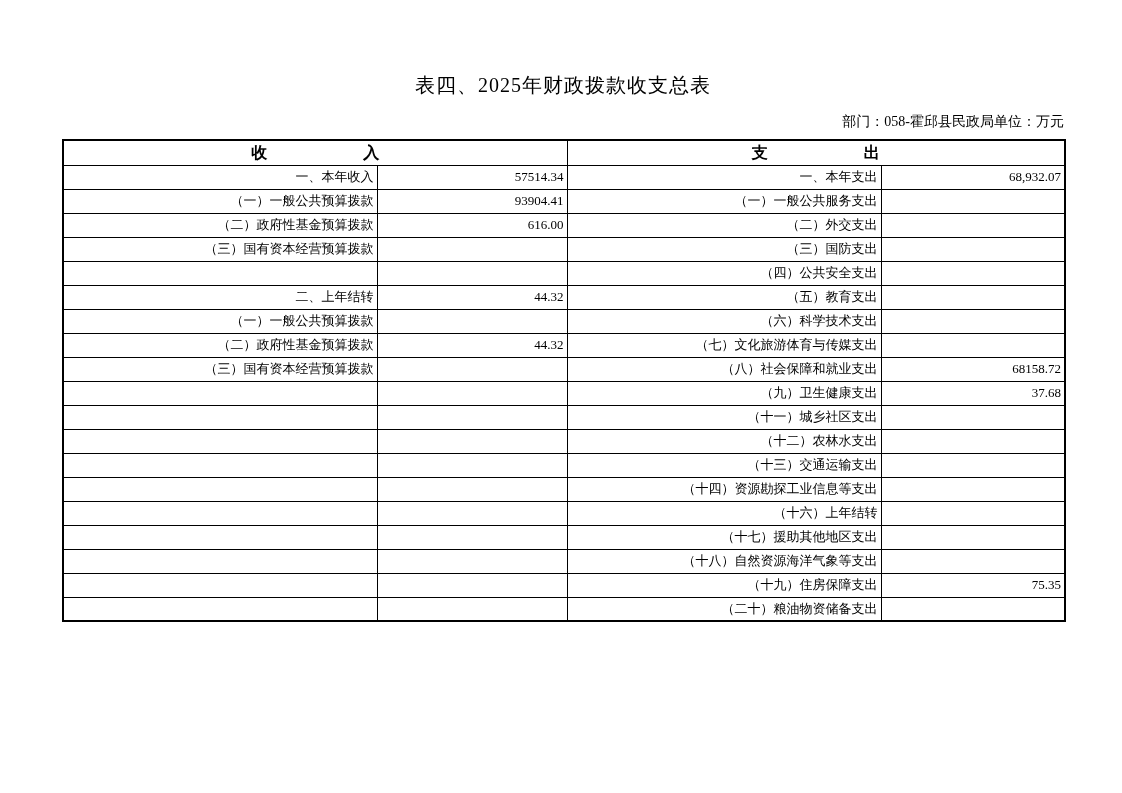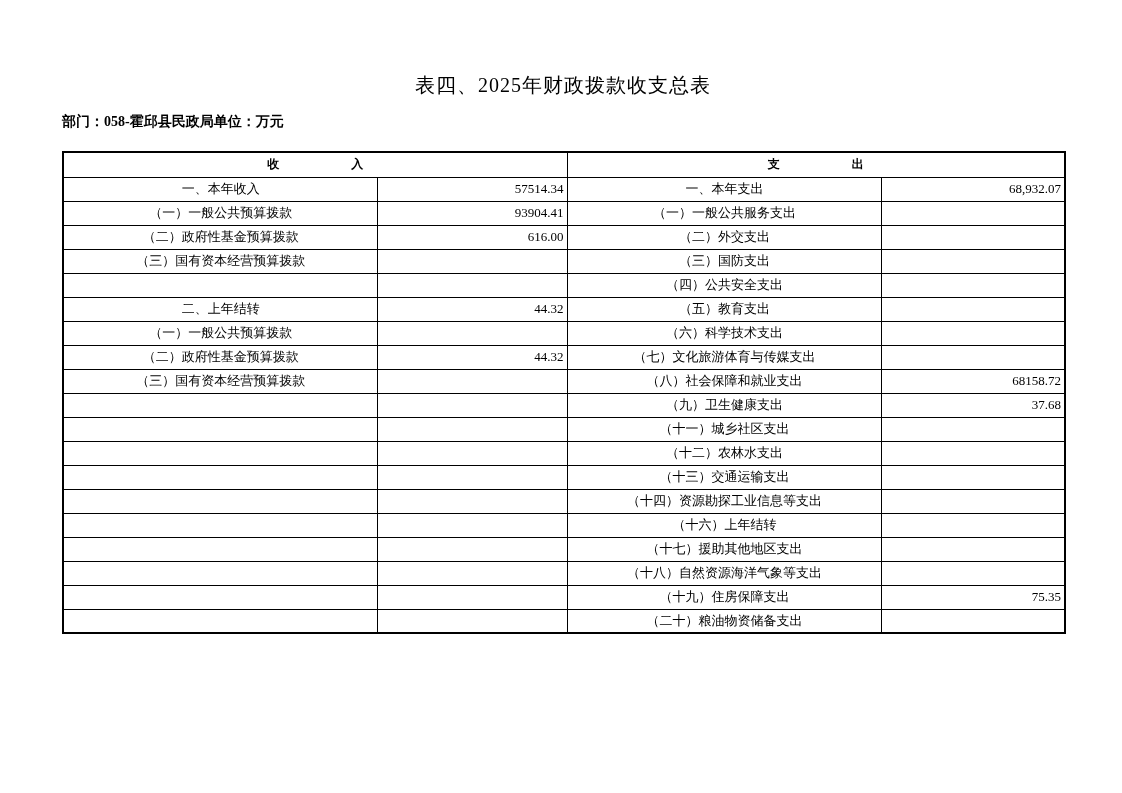--- a/index.html
+++ b/index.html
@@ -7,36 +7,36 @@
     width: 1122px; height: 793px; overflow: hidden;
     color: #000;
     font-family: "Liberation Serif", "DejaVu Serif", serif;
   }
   .page { box-sizing: border-box; width: 1122px; height: 793px; padding: 72px 58px 0 62px; background: #fff; }
   .title {
     text-align: center; font-size: 20px; font-weight: normal;
     line-height: 26px; letter-spacing: 1px;
   }
   .meta {
-    display: flex; justify-content: flex-start; align-items: flex-end;
-    font-size: 14px; margin-top: 15px; margin-bottom: 21px; line-height: 17px; font-weight: bold;
+    display: flex; justify-content: flex-end; align-items: flex-end;
+    font-size: 14px; margin-top: 15px; margin-bottom: 9px; line-height: 17px;
   }
   table.budget {
     border-collapse: collapse; width: 1002px; table-layout: fixed;
     border: 2px solid #000;
   }
   .budget th, .budget td {
     border: 1.5px solid #000; height: 24px; box-sizing: border-box;
     padding: 0 3px; font-size: 13px; line-height: 1.1;
     overflow: hidden; white-space: nowrap;
   }
   .budget th { font-weight: bold; text-align: center; }
-  th.section { font-size: 12px; height: 25px; }
+  th.section { font-size: 16px; height: 25px; }
   .spread { letter-spacing: 6em; padding-left: 6em; }
-  td.item { text-align: center; padding-left: 4px; }
+  td.item { text-align: right; padding-left: 4px; }
   td.num  { text-align: right; padding-right: 3px; }
 </style>
 </head>
 <body>
 
 <div class="page">
   <div class="title">表四、2025年财政拨款收支总表</div>
 
   <div class="meta">
     <span>部门：058-霍邱县民政局</span>

